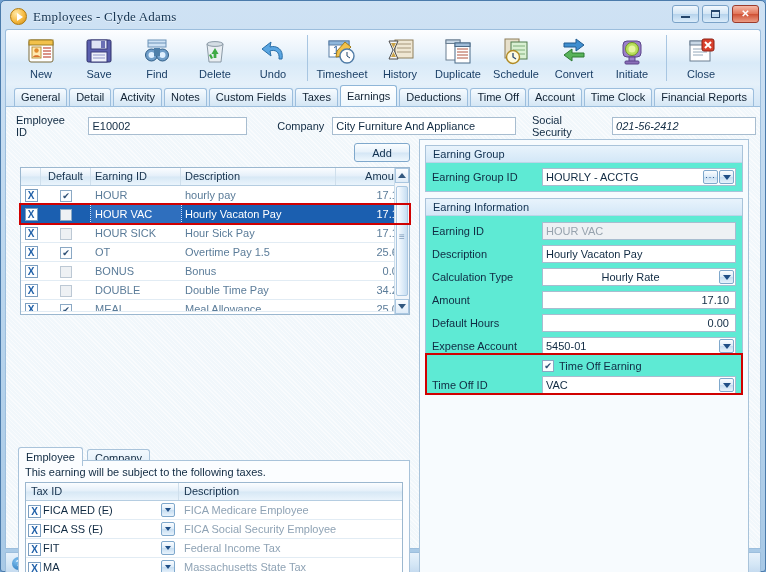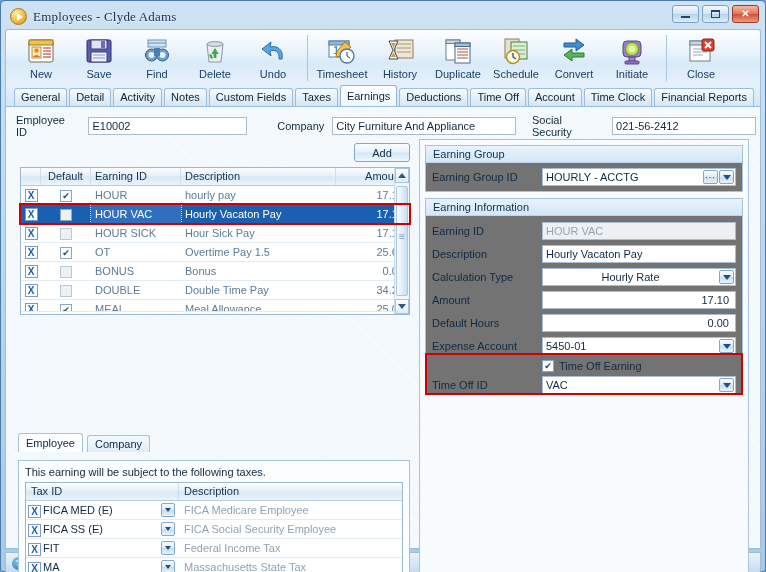--- a/index.html
+++ b/index.html
@@ -137,21 +137,21 @@
     border-top: 5px solid #1f4e86;
   }
   .ell-btn {
     position: absolute; right: 17px; top: 1px; width: 15px; height: 14px;
     background: linear-gradient(180deg,#fbfdff 0%, #dcebf8 50%, #c6ddf1 52%, #e8f3fc 100%);
     border: 1px solid #7fa8cc; border-radius: 2px;
     font-size: 9px; color: #1f4e86; text-align: center; line-height: 8px; letter-spacing:1px;
   }
 
   
-  .grp { border: 1px solid #a9c3da; background: #737373; }
+  .grp { border: 1px solid #a9c3da; background: #5eead4; }
   .grp > .cap {
     height: 17px; line-height: 17px; padding-left: 7px;
     background: linear-gradient(180deg,#e8f3fc 0%, #d3e7f7 100%);
     border-bottom: 1px solid #bdd5e8;
     color: #0f3050; font-size: 11px;
   }
 
   
   .grid { background: #fff; border: 1px solid #9bb7cf; position: relative; }
   .ghead {
@@ -493,21 +493,21 @@
   </div>
 
   <div id="client">
 
     <div style="position:absolute; left:10px; top:9px; width:740px; height:20px; display:flex; align-items:center;">
       <span class="lbl-txt">Employee ID</span>
       <span class="fld" style="width:160px; margin-left:10px;">E10002</span>
       <span class="lbl-txt" style="margin-left:30px;">Company</span>
       <span class="fld" style="width:185px; margin-left:8px;">City Furniture And Appliance</span>
       <span class="lbl-txt" style="margin-left:16px;">Social Security</span>
-      <span class="fld" style="width:145px; margin-left:8px;">021-56-2412</span>
+      <span class="fld" style="width:145px; margin-left:8px;font-style:italic;">021-56-2412</span>
     </div>
 
     <div class="btn" style="position:absolute; left:348px; top:36px; width:56px; height:19px; line-height:18px;">Add</div>
 
     <div class="grid" style="position:absolute; left:14px; top:60px; width:390px; height:148px;">
 
       <div class="ghead">
         <div class="c-x"></div>
         <div class="c-def">Default</div>
         <div class="c-id">Earning ID</div>
@@ -577,21 +577,21 @@
           </div>
         <div class="thumb"></div>
         <div class="arw" style="position:absolute;bottom:0;left:0;right:0;">
             <i class="tri-dn"></i>
           </div>
       </div>
     </div>
 
     <div class="hl" style="left:13px; top:96px; width:392px; height:22px;"></div>
 
-    <div style="position:absolute; left:12px; top:326px; height:19px;">
+    <div style="position:absolute; left:12px; top:340px; height:19px;">
       <span class="itab active">Employee</span>
       <span class="itab">Company</span>
     </div>
 
     <div style="position:absolute; left:12px; top:353px; width:392px; height:152px; background:#fbfdff; border:1px solid #a9c3da;">
       <div class="lbl-txt" style="padding:5px 0 4px 6px;">This earning will be subject to the following taxes.</div>
 
       <div class="taxgrid" style="margin:0 6px; height:118px;">
         <div class="thead">
           <div style="width:153px;">Tax ID</div>

